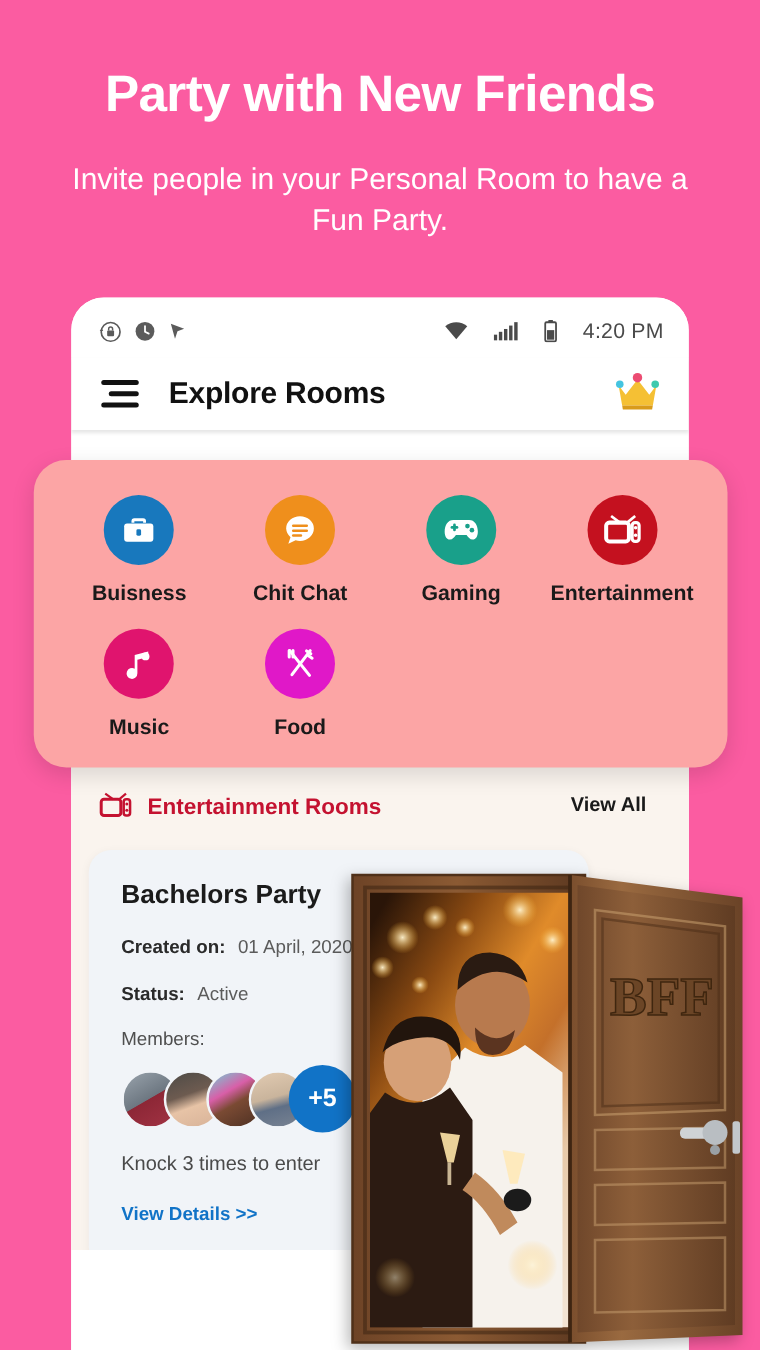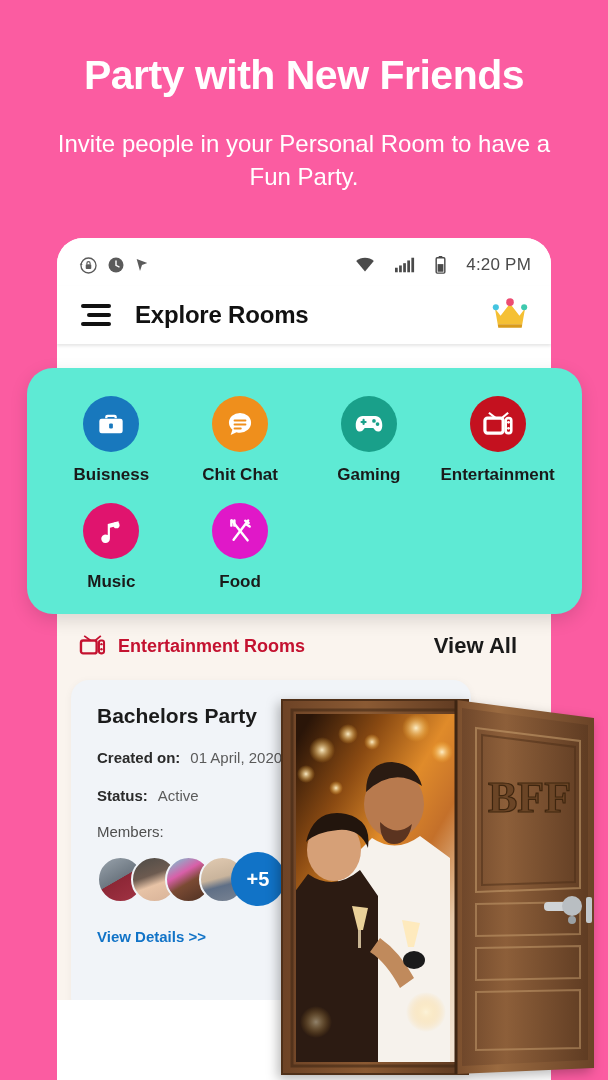--- a/index.html
+++ b/index.html
@@ -79,21 +79,21 @@
   .bottom-strip {
     position:absolute; left:0; bottom:0; right:0; height:80px;
     background:#ffffff;
   }
 
   
   .cat-card {
     position:absolute;
     left:27px; top:368px;
     width:555px; height:246px;
-    background:#5eead4;
+    background:#fca5a5;
     border-radius:26px;
     box-shadow:0 6px 18px rgba(0,0,0,.13);
     z-index:5;
     padding:28px 20px 0 20px;
   }
   .cat-grid { display:grid; grid-template-columns:repeat(4,1fr); row-gap:18px; }
   .cat-item { display:flex; flex-direction:column; align-items:center; cursor:pointer; }
   .cat-circle {
     width:56px; height:56px; border-radius:50%;
     display:flex; align-items:center; justify-content:center;
@@ -109,21 +109,21 @@
     position:absolute; left:0; top:0; width:100%;
     display:flex; align-items:center;
     padding:24px 34px 0 22px;
   }
   .sec-title {
     margin-left:12px;
     font-size:18px; font-weight:bold; color:#c41230;
   }
   .view-all {
     margin-left:auto;
-    font-size:22px; font-weight:bold; color:#1a1a1a;
+    font-size:16px; font-weight:bold; color:#1a1a1a;
     cursor:pointer;
   }
 
   
   .room-card {
     position:absolute;
     left:14px; top:71px;
     width:400px; height:335px;
     background:#f1f4f8;
     border-radius:18px;
@@ -269,20 +269,21 @@
         <div class="kv members">Members:</div>
 
         <div class="avatars">
           <div class="av" style="z-index:1;background:linear-gradient(150deg,#9aa4ad 0%,#6d7781 48%,#8d2736 49%,#a23344 100%);"></div>
           <div class="av" style="z-index:2;background:linear-gradient(160deg,#4d4a46 0%,#6d5b50 40%,#e7c3a6 60%,#d7b298 100%);"></div>
           <div class="av" style="z-index:3;background:linear-gradient(150deg,#6fd1d8 0%,#d85fa8 35%,#7a4a33 55%,#4b2f22 100%);"></div>
           <div class="av" style="z-index:4;background:linear-gradient(165deg,#e2cbb2 0%,#c9b49c 45%,#5f6f86 62%,#7a8493 100%);"></div>
           <div class="av-more">+5</div>
         </div>
 
+        <div class="knock">Knock 3 times to enter</div>
         <div class="view-details">View Details &gt;&gt;</div>
       </div>
 
       <div class="room-card-2"></div>
     </div>
 
     <div class="bottom-strip"></div>
   </div>
 </div>
 

